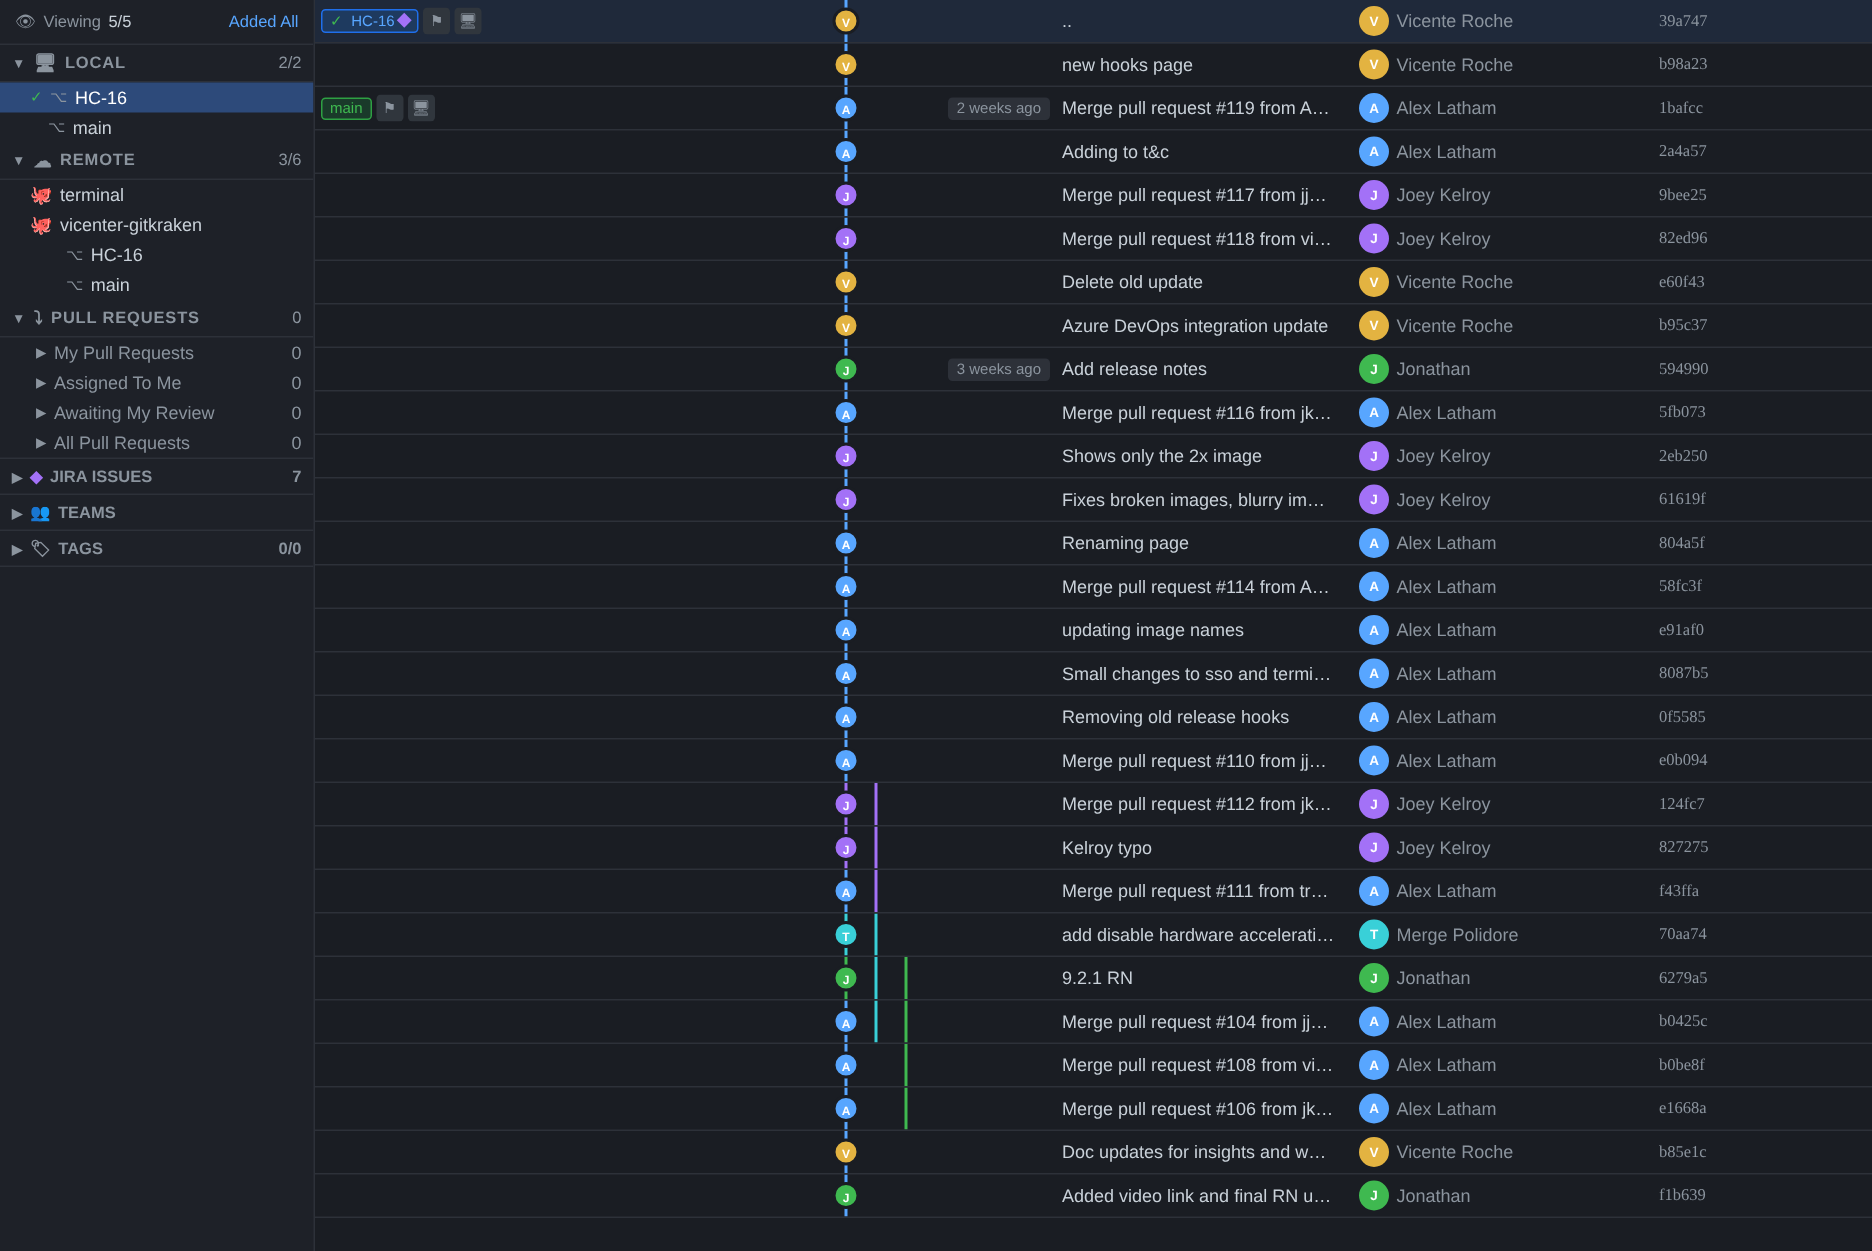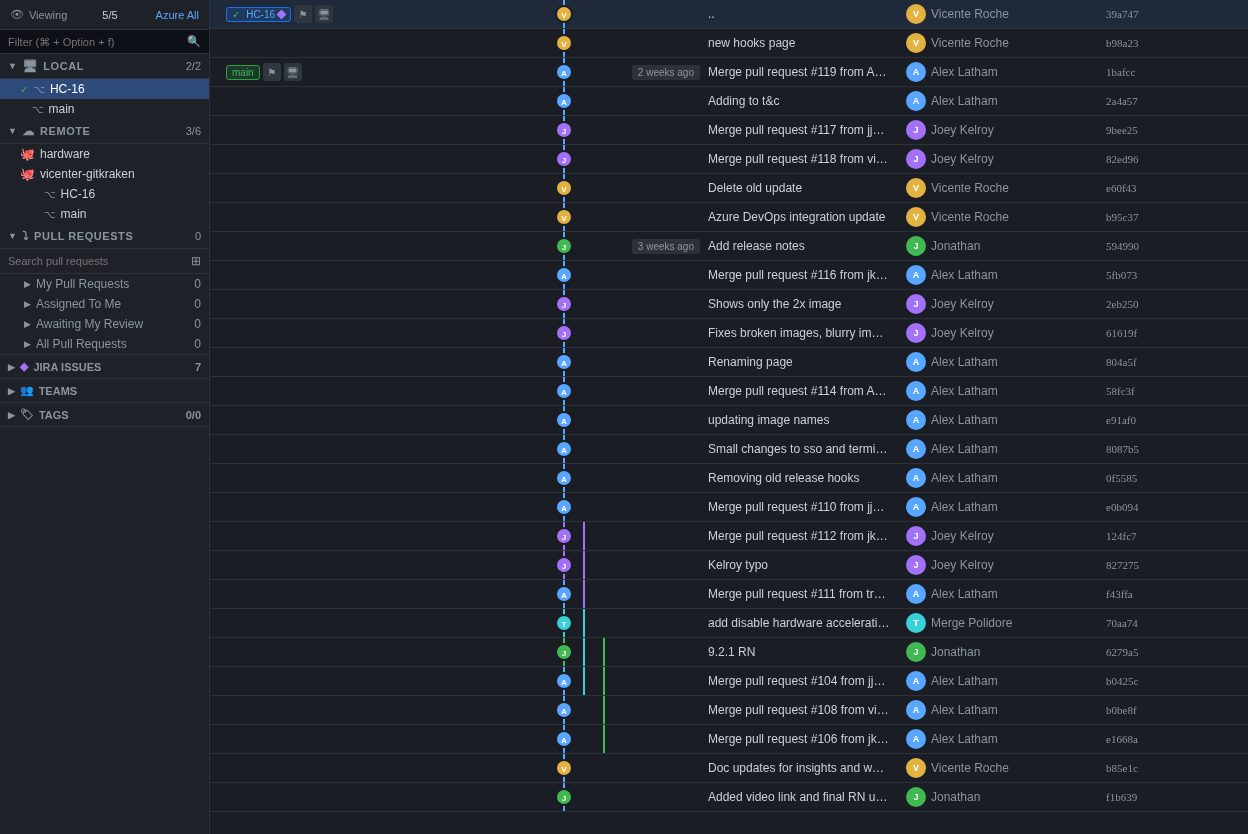--- a/index.html
+++ b/index.html
@@ -39,21 +39,20 @@
       display: flex;
       align-items: center;
       gap: 5px;
       font-size: 11px;
       color: #8b949e;
     }
 
     .viewing-count {
       color: #c9d1d9;
       font-size: 11px;
-      margin-left: 30px;
     }
 
     .show-all-link {
       color: #58a6ff;
       font-size: 11px;
       cursor: pointer;
     }
 
     .sidebar-filter {
       display: flex;
@@ -263,21 +262,20 @@
     }
 
     .branch-label {
       background: #1e3a5f;
       color: #58a6ff;
       border: 1px solid #1f6feb;
       border-radius: 3px;
       padding: 1px 5px;
       font-size: 10px;
       white-space: nowrap;
-      margin-left: 12px;
     }
 
     .branch-label.green {
       background: #1a3a2a;
       color: #3fb950;
       border-color: #2ea043;
     }
 
     .icon-btn {
       width: 18px;
@@ -364,27 +362,23 @@
 <body>
 
 <div class="sidebar">
 
   <div class="sidebar-header">
     <div class="sidebar-header-left">
       <span>👁</span>
       <span>Viewing</span>
       <span class="viewing-count">5/5</span>
     </div>
-    <span class="show-all-link">Azure All</span>
+    <span class="show-all-link">Added All</span>
   </div>
 
-  <div class="sidebar-filter">
-    <input type="text" placeholder="Filter (⌘ + Option + f)" style="">
-    <span style="color:#8b949e;font-size:11px;">🔍</span>
-  </div>
 
   <div>
     <div class="section-header">
       <div class="section-header-left">
         <span class="chevron">▼</span>
         <span style="font-size:12px;">🖥</span>
         <span>LOCAL</span>
       </div>
       <span class="section-count">2/2</span>
     </div>
@@ -406,21 +400,21 @@
       <div class="section-header-left">
         <span class="chevron">▼</span>
         <span style="font-size:12px;">☁</span>
         <span>REMOTE</span>
       </div>
       <span class="section-count">3/6</span>
     </div>
     <div>
       <div class="remote-item">
         <span style="font-size:12px;">🐙</span>
-        <span>hardware</span>
+        <span>terminal</span>
       </div>
       <div class="remote-item">
         <span style="font-size:12px;">🐙</span>
         <span>vicenter-gitkraken</span>
       </div>
       <div class="branch-item remote-sub">
         <span class="branch-icon">⌥</span>
         <span>HC-16</span>
       </div>
       <div class="branch-item remote-sub">
@@ -432,24 +426,20 @@
 
   <div class="pr-section">
     <div class="section-header">
       <div class="section-header-left">
         <span class="chevron">▼</span>
         <span style="font-size:12px;">⤵</span>
         <span>PULL REQUESTS</span>
       </div>
       <span class="section-count">0</span>
     </div>
-    <div class="pr-search">
-      <input type="text" placeholder="Search pull requests" style="">
-      <span class="filter-icon">⊞</span>
-    </div>
     <div class="pr-filter-item">
       <div class="pr-filter-expand">
         <span class="chevron">▶</span>
         <span>My Pull Requests</span>
       </div>
       <span class="count">0</span>
     </div>
     <div class="pr-filter-item">
       <div class="pr-filter-expand">
         <span class="chevron">▶</span>

